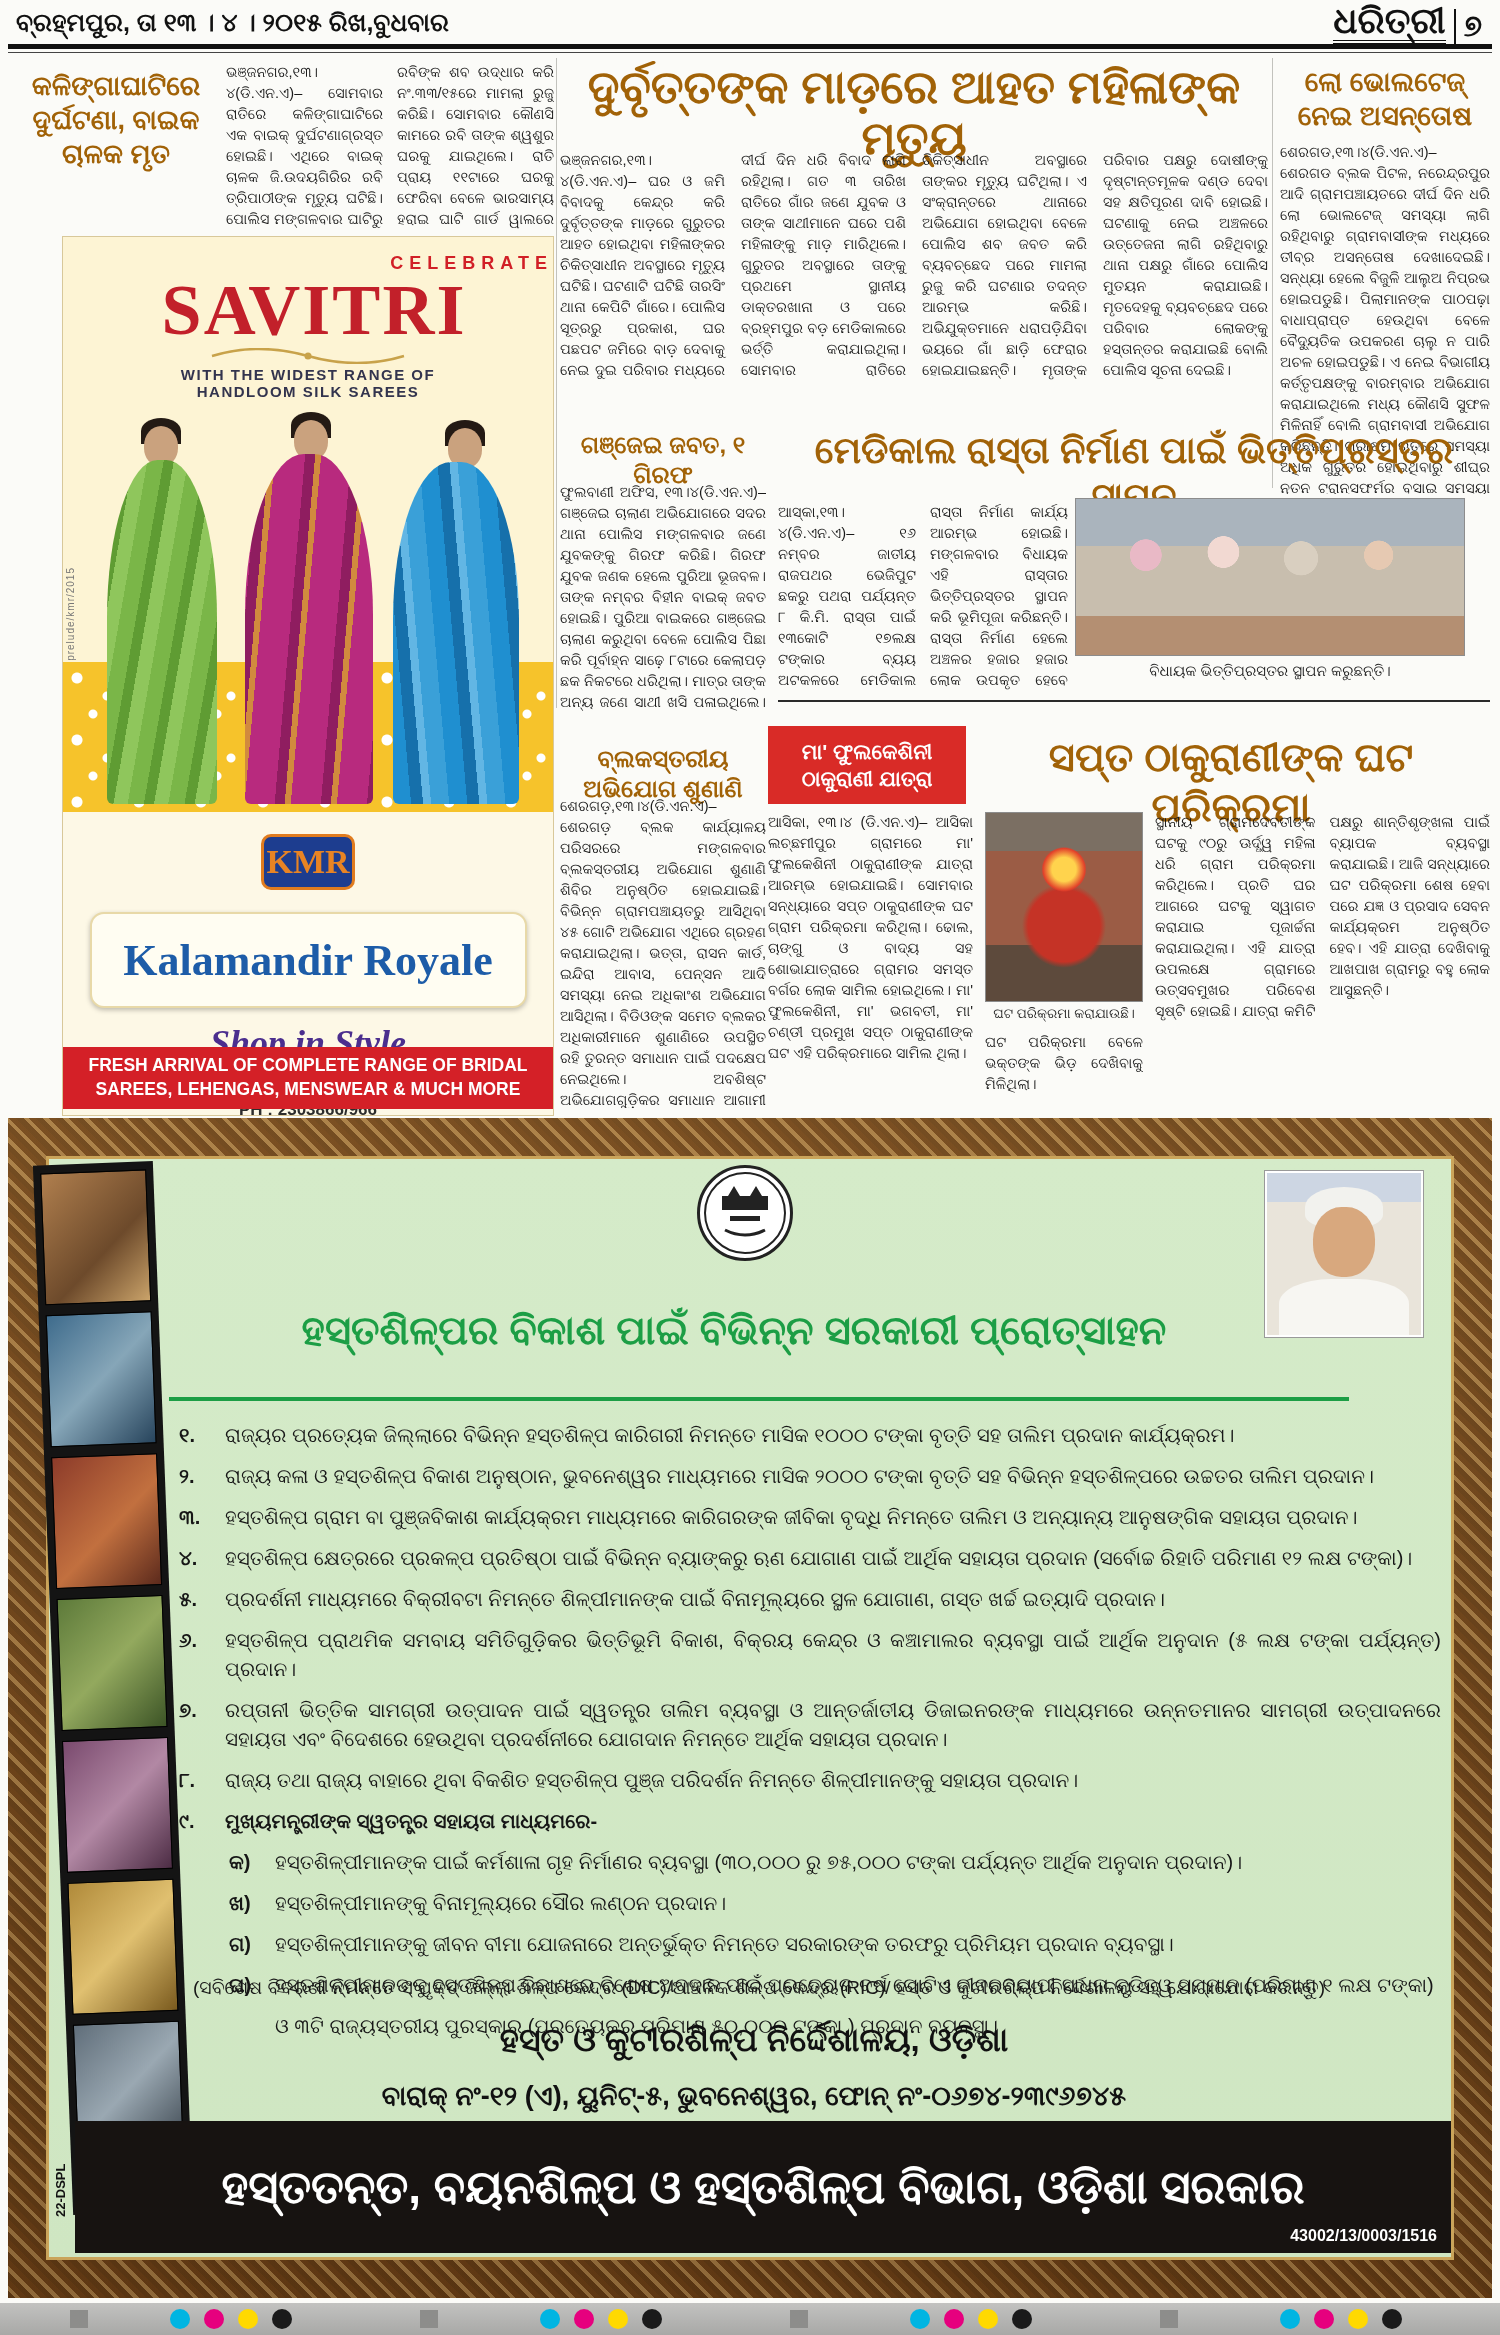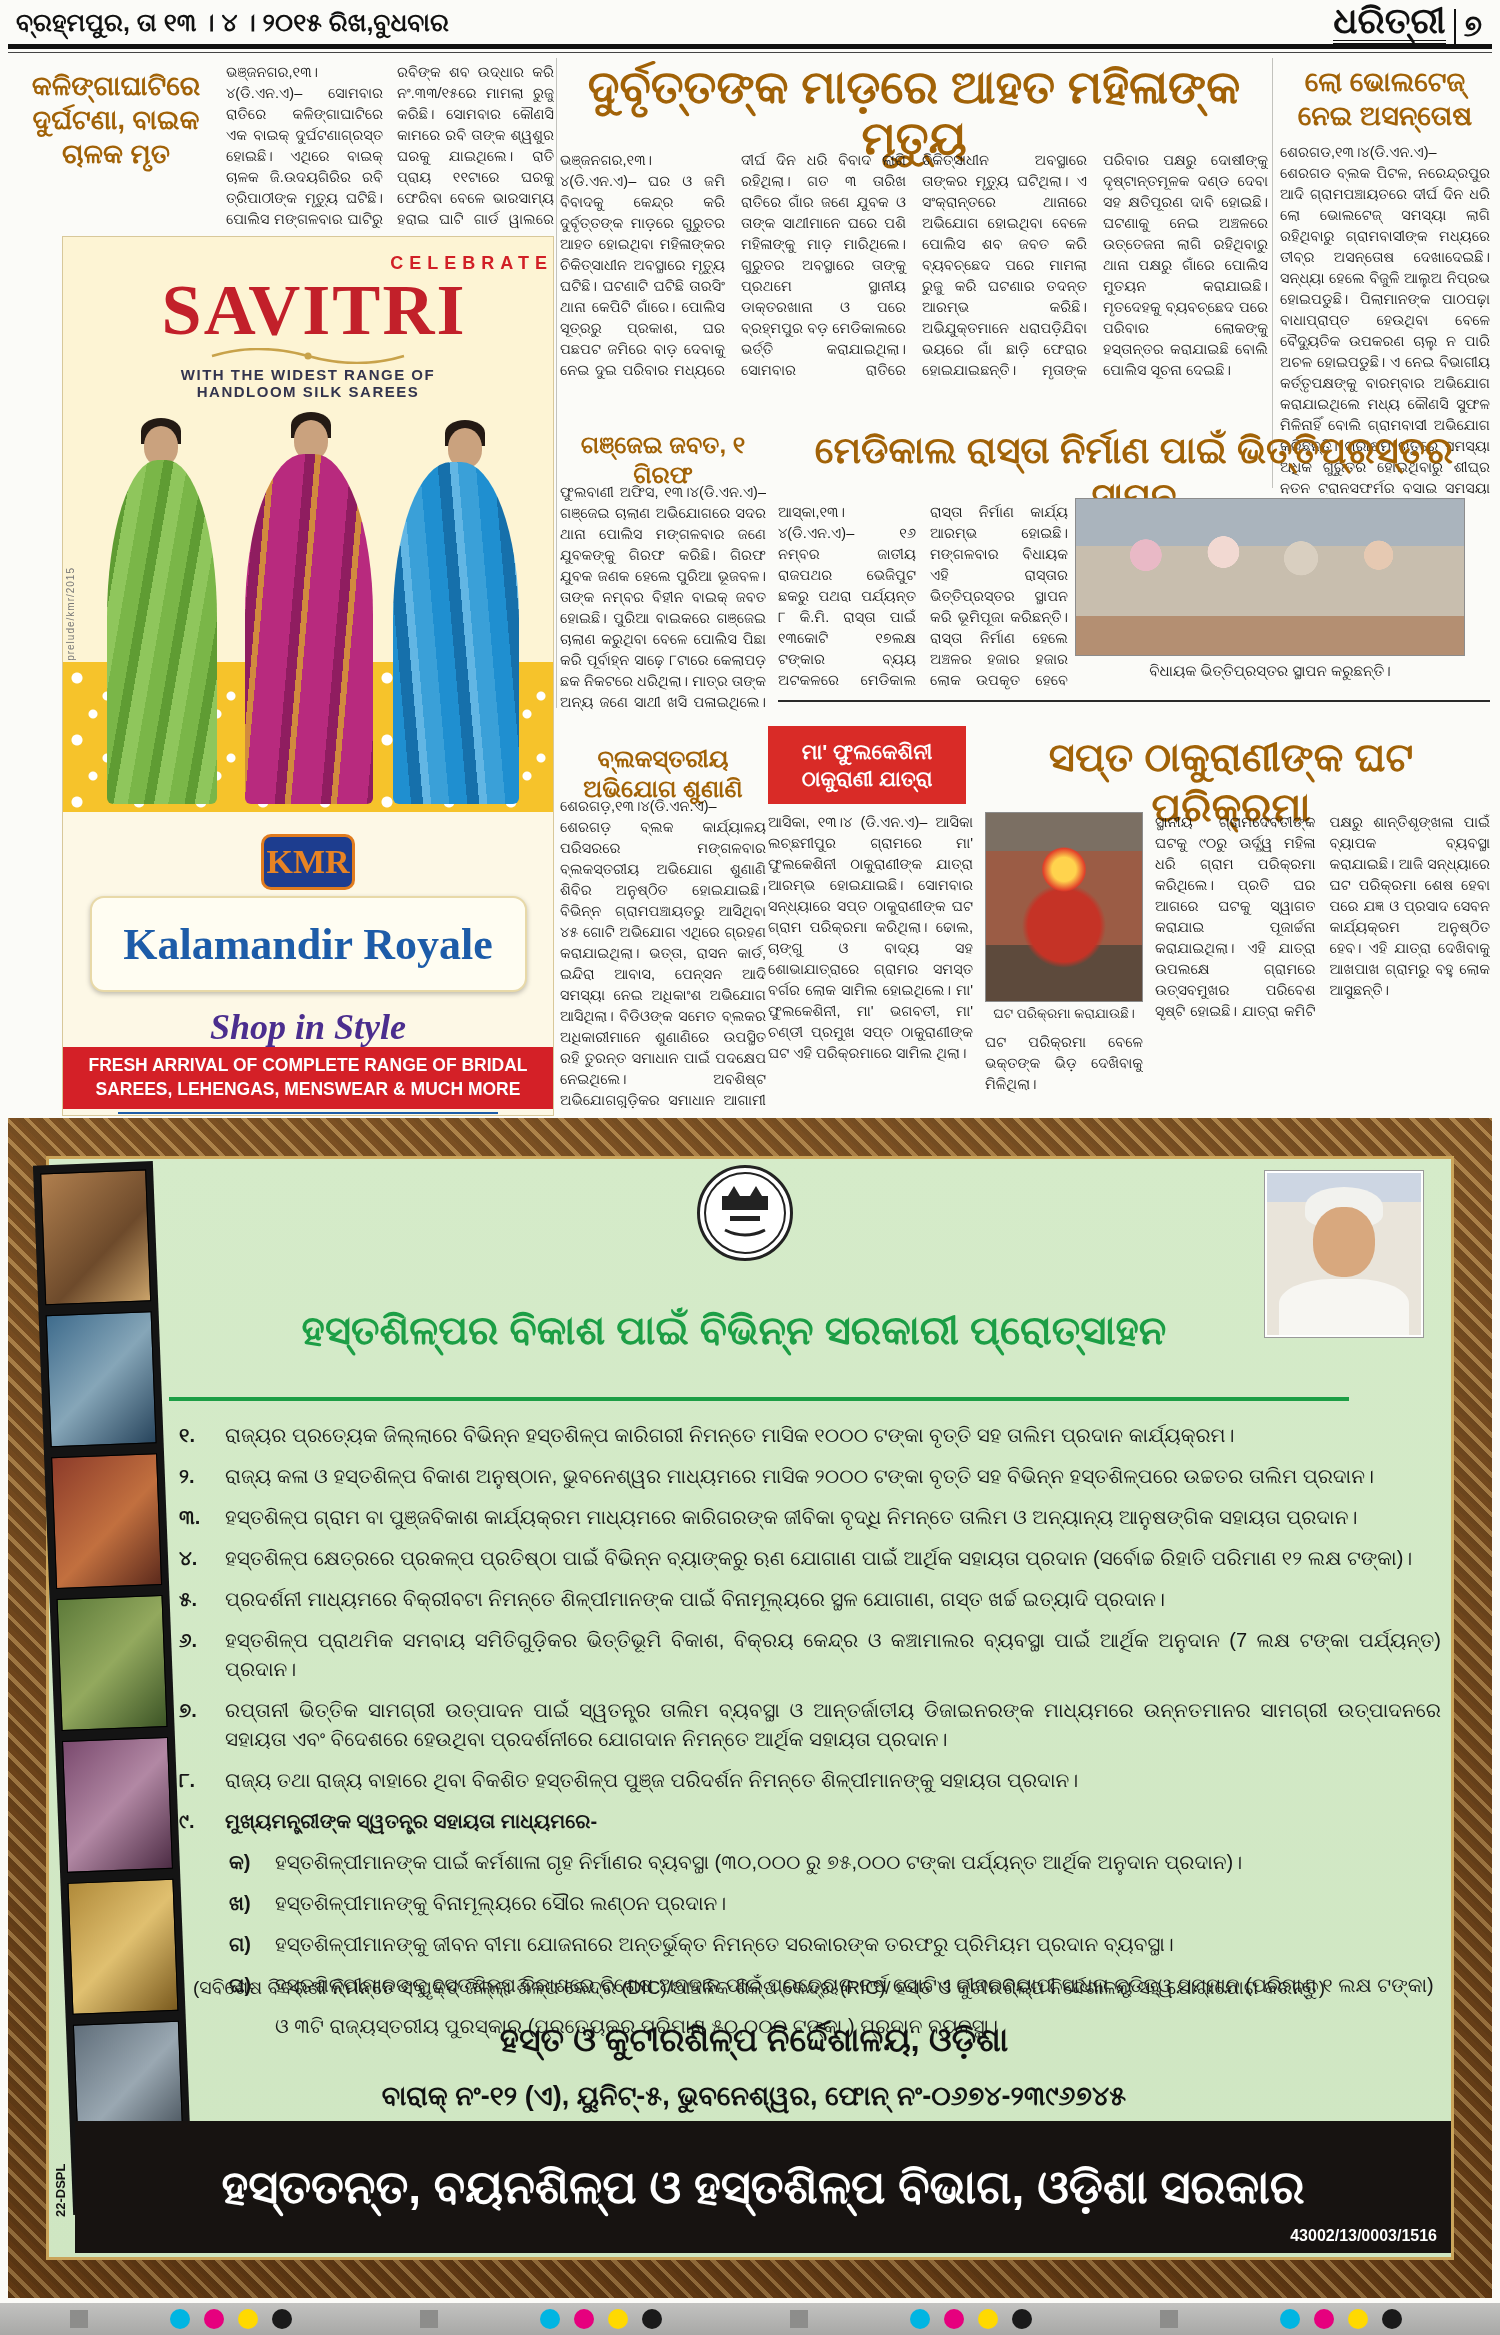--- a/index.html
+++ b/index.html
@@ -156,21 +156,21 @@
       <div class="saree" style="position:absolute;left:44px;top:48px;width:110px;height:344px;background:repeating-linear-gradient(100deg,#7ab648 0 16px,#5f9c33 16px 26px,#8fc65c 26px 40px);"></div>
       <div class="hair" style="left:228px;top:0px;"></div>
       <div class="head" style="left:231px;top:8px;"></div>
       <div class="saree" style="position:absolute;left:182px;top:42px;width:128px;height:350px;background:repeating-linear-gradient(95deg,#b82a7e 0 14px,#8f1d60 14px 24px,#d18a3e 24px 30px,#b82a7e 30px 46px);"></div>
       <div class="hair" style="left:382px;top:8px;"></div>
       <div class="head" style="left:385px;top:16px;"></div>
       <div class="saree" style="position:absolute;left:330px;top:50px;width:126px;height:342px;background:repeating-linear-gradient(85deg,#1f8fd0 0 18px,#1670ab 18px 30px,#62b6e4 30px 38px,#3aa0d8 38px 56px);"></div>
     </div>
 
     <div class="kmr" style="width:94px;height:56px;margin:22px auto 0;">KMR</div>
-    <div class="kal-box" style="width:437px;height:96px;margin:6px auto 0;">
+    <div class="kal-box" style="width:437px;height:96px;margin:22px auto 0;">
       <span class="kal-name">Kalamandir Royale</span>
     </div>
     <div class="sav-tag" style="margin-top:14px;">Shop in Style</div>
     <div class="sav-addr" style="margin-top:16px;">309, DISTRICT CENTRE, CHANDRASEKHARPUR,</div>
     <div class="sav-addr">PH : 2303866/966</div>
     <div style="width:380px;height:2px;background:#1d5ca8;margin:8px auto;"></div>
 
     <div class="sav-strip" style="position:absolute;left:0;right:0;bottom:6px;height:62px;">FRESH ARRIVAL OF COMPLETE RANGE OF BRIDAL SAREES, LEHENGAS, MENSWEAR &amp; MUCH MORE</div>
   </div>
 
@@ -222,21 +222,21 @@
         <div class="gov-item">
             <span class="num">୪.</span>
             <span class="txt">ହସ୍ତଶିଳ୍ପ କ୍ଷେତ୍ରରେ ପ୍ରକଳ୍ପ ପ୍ରତିଷ୍ଠା ପାଇଁ ବିଭିନ୍ନ ବ୍ୟାଙ୍କରୁ ଋଣ ଯୋଗାଣ ପାଇଁ ଆର୍ଥିକ ସହାୟତା ପ୍ରଦାନ (ସର୍ବୋଚ୍ଚ ରିହାତି ପରିମାଣ ୧୨ ଲକ୍ଷ ଟଙ୍କା)।</span>
           </div>
         <div class="gov-item">
             <span class="num">୫.</span>
             <span class="txt">ପ୍ରଦର୍ଶନୀ ମାଧ୍ୟମରେ ବିକ୍ରୀବଟା ନିମନ୍ତେ ଶିଳ୍ପୀମାନଙ୍କ ପାଇଁ ବିନାମୂଲ୍ୟରେ ସ୍ଥଳ ଯୋଗାଣ, ଗସ୍ତ ଖର୍ଚ୍ଚ ଇତ୍ୟାଦି ପ୍ରଦାନ।</span>
           </div>
         <div class="gov-item">
             <span class="num">୬.</span>
-            <span class="txt">ହସ୍ତଶିଳ୍ପ ପ୍ରାଥମିକ ସମବାୟ ସମିତିଗୁଡ଼ିକର ଭିତ୍ତିଭୂମି ବିକାଶ, ବିକ୍ରୟ କେନ୍ଦ୍ର ଓ କଞ୍ଚାମାଲର ବ୍ୟବସ୍ଥା ପାଇଁ ଆର୍ଥିକ ଅନୁଦାନ (7 ଲକ୍ଷ ଟଙ୍କା ପର୍ଯ୍ୟନ୍ତ) ପ୍ରଦାନ।</span>
+            <span class="txt">ହସ୍ତଶିଳ୍ପ ପ୍ରାଥମିକ ସମବାୟ ସମିତିଗୁଡ଼ିକର ଭିତ୍ତିଭୂମି ବିକାଶ, ବିକ୍ରୟ କେନ୍ଦ୍ର ଓ କଞ୍ଚାମାଲର ବ୍ୟବସ୍ଥା ପାଇଁ ଆର୍ଥିକ ଅନୁଦାନ (୫ ଲକ୍ଷ ଟଙ୍କା ପର୍ଯ୍ୟନ୍ତ) ପ୍ରଦାନ।</span>
           </div>
         <div class="gov-item">
             <span class="num">୭.</span>
             <span class="txt">ରପ୍ତାନୀ ଭିତ୍ତିକ ସାମଗ୍ରୀ ଉତ୍ପାଦନ ପାଇଁ ସ୍ୱତନ୍ତ୍ର ତାଲିମ ବ୍ୟବସ୍ଥା ଓ ଆନ୍ତର୍ଜାତୀୟ ଡିଜାଇନରଙ୍କ ମାଧ୍ୟମରେ ଉନ୍ନତମାନର ସାମଗ୍ରୀ ଉତ୍ପାଦନରେ ସହାୟତା ଏବଂ ବିଦେଶରେ ହେଉଥିବା ପ୍ରଦର୍ଶନୀରେ ଯୋଗଦାନ ନିମନ୍ତେ ଆର୍ଥିକ ସହାୟତା ପ୍ରଦାନ।</span>
           </div>
         <div class="gov-item">
             <span class="num">୮.</span>
             <span class="txt">ରାଜ୍ୟ ତଥା ରାଜ୍ୟ ବାହାରେ ଥିବା ବିକଶିତ ହସ୍ତଶିଳ୍ପ ପୁଞ୍ଜ ପରିଦର୍ଶନ ନିମନ୍ତେ ଶିଳ୍ପୀମାନଙ୍କୁ ସହାୟତା ପ୍ରଦାନ।</span>
           </div>
         <div class="gov-item" style="font-weight:bold;">

